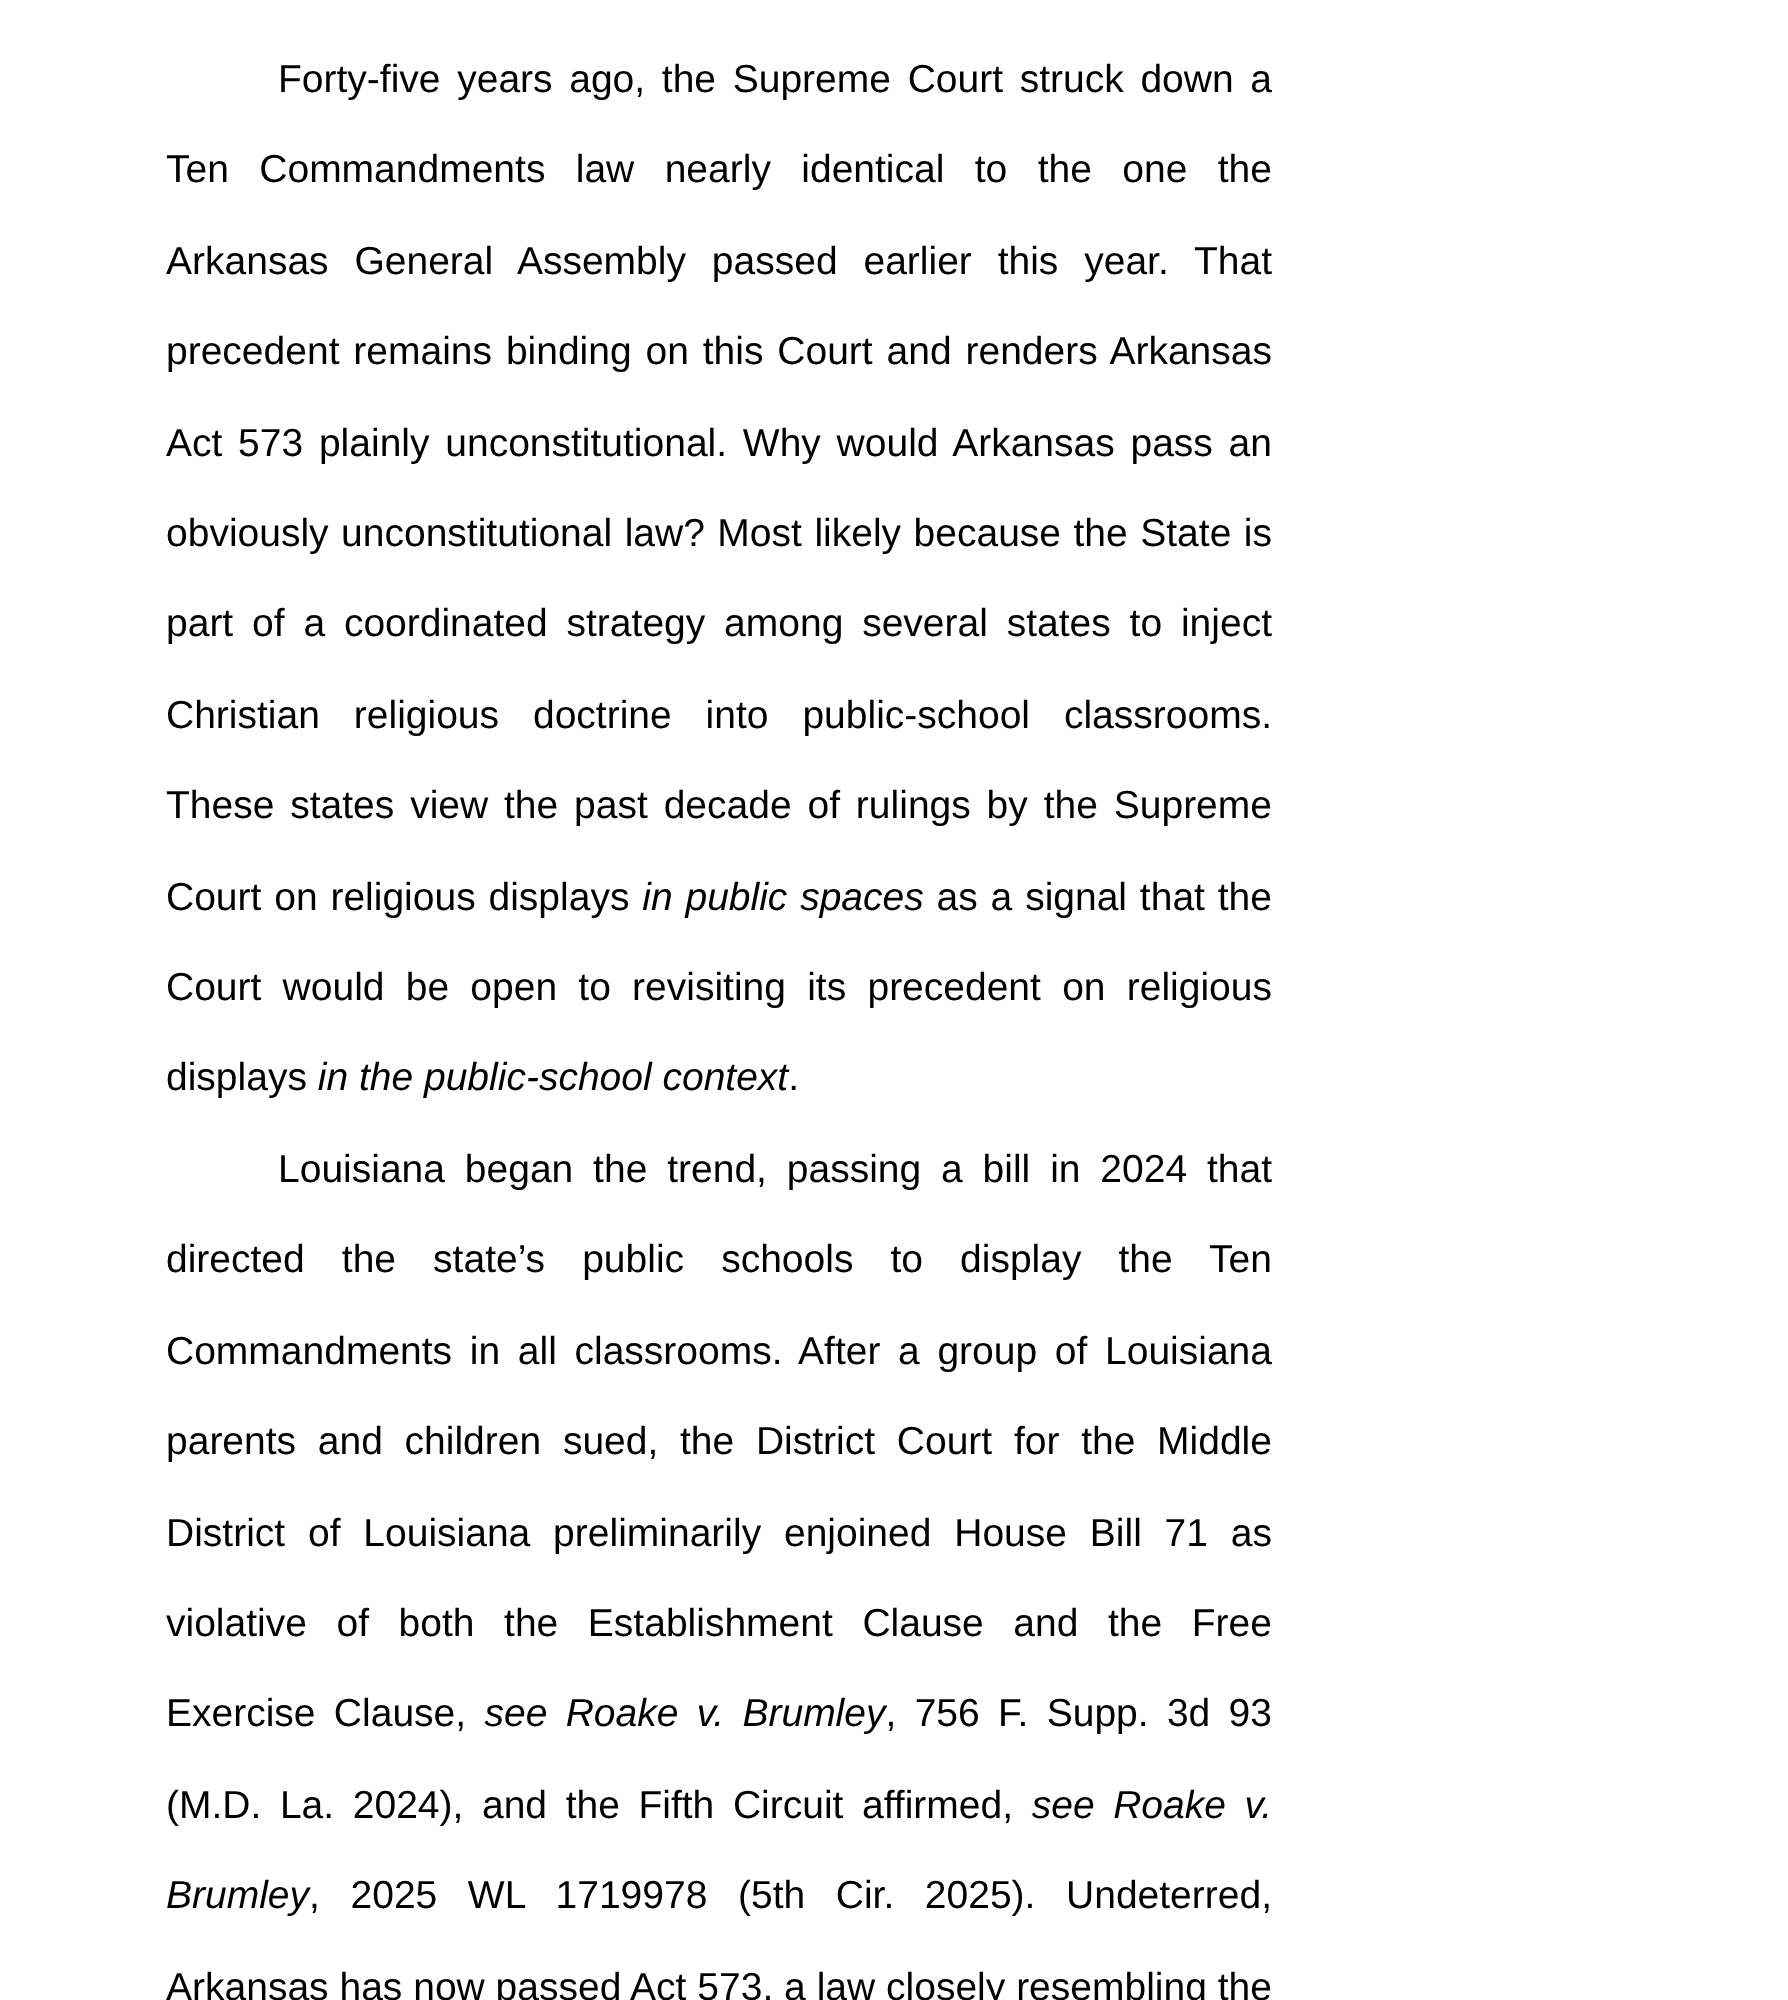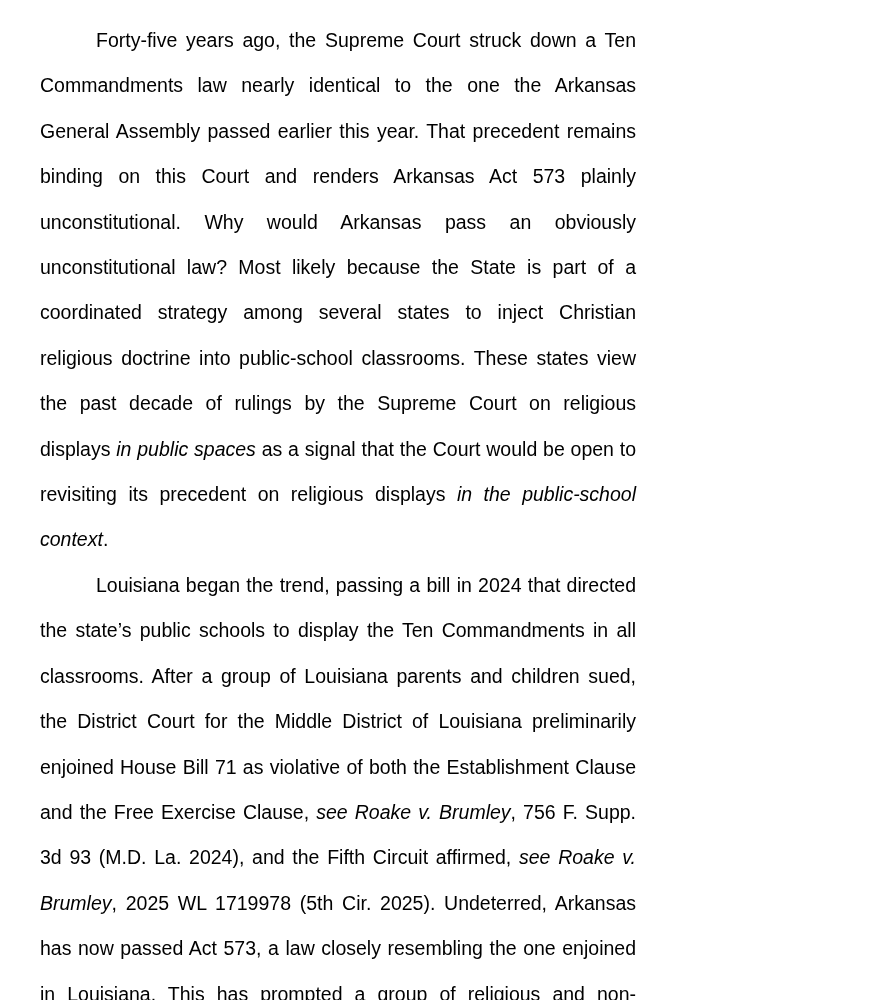--- a/index.html
+++ b/index.html
@@ -9,21 +9,21 @@
   body {
     width: 894px;
     height: 1000px;
     background: #ffffff;
     overflow: hidden;
   }
   .page {
     box-sizing: border-box;
     width: 707px;
     height: 1000px;
-    padding: 18px 71px 0 40px;
+    padding: 18px 71px 0 83px;
     background: #ffffff;
   }
   .para {
     margin: 0;
     font-family: "Liberation Sans", "DejaVu Sans", sans-serif;
     font-size: 19.5px;
     line-height: 45.4px;
     color: #000000;
     text-align: justify;
     text-indent: 56px;

